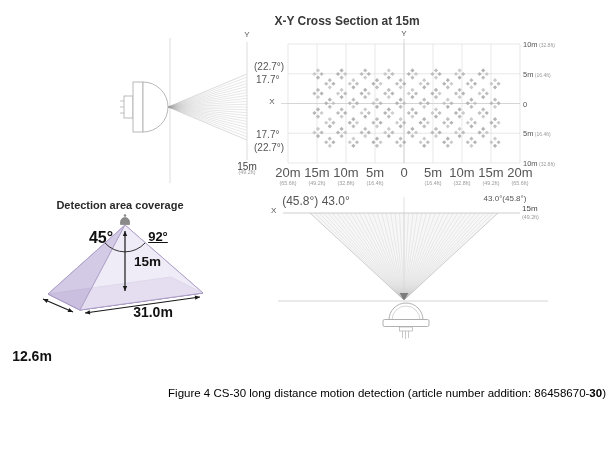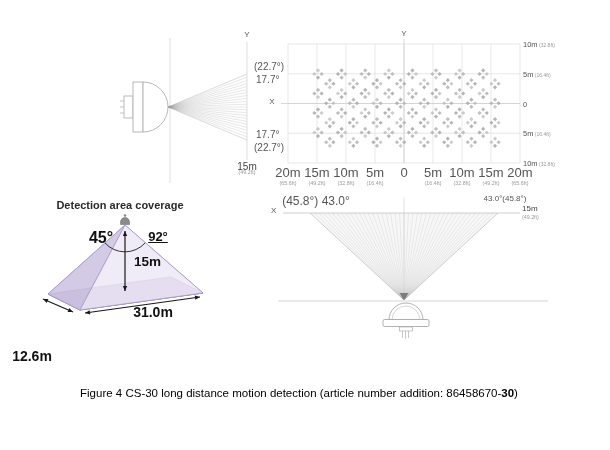--- a/index.html
+++ b/index.html
@@ -13,28 +13,29 @@
   .top-title{position:absolute;left:267px;top:14px;width:160px;text-align:center;
              font-size:12px;font-weight:600;color:#3a3a3a;}
   .tick{position:absolute;width:36px;text-align:center;}
   .tick .m{display:block;font-size:13px;color:#555;}
   .tick .ft{display:block;font-size:5.3px;color:#9a9a9a;margin-top:0px;}
   .ytick{position:absolute;white-space:nowrap;font-size:7.5px;color:#555;}
   .ytick .ft{font-size:5px;color:#9a9a9a;}
   .cov-title{position:absolute;left:30px;top:199px;width:180px;text-align:center;
              font-size:11px;font-weight:bold;color:#2a2a2a;}
   .dim{position:absolute;font-weight:bold;color:#111;white-space:nowrap;}
-  .caption{position:absolute;left:0;right:12px;top:385px;text-align:center;
+  .caption{position:absolute;left:0;right:4px;top:385px;text-align:right;
            font-size:11.5px;color:#000;line-height:16px;}
 </style>
 </head>
 <body>
 
 <div class="canvas">
 
+  <div class="top-title">X-Y Cross Section at 15m</div>
 
   <svg id="svg-side" width="200" height="160" style="left:95px;top:30px;">
     <line x1="75" y1="8" x2="75" y2="153" stroke="#d9d9d9" stroke-width="0.9"></line>
     <g id="side-rays">
         <line x1="73" y1="77" x2="152" y2="44.0" stroke="#9a9a9a" stroke-width="0.6" stroke-opacity="0.6"></line>
         <line x1="73" y1="77" x2="152" y2="47.2" stroke="#9a9a9a" stroke-width="0.6" stroke-opacity="0.4"></line>
         <line x1="73" y1="77" x2="152" y2="50.5" stroke="#9a9a9a" stroke-width="0.6" stroke-opacity="0.4"></line>
         <line x1="73" y1="77" x2="152" y2="53.6" stroke="#9a9a9a" stroke-width="0.6" stroke-opacity="0.4"></line>
         <line x1="73" y1="77" x2="152" y2="56.6" stroke="#9a9a9a" stroke-width="0.6" stroke-opacity="0.4"></line>
         <line x1="73" y1="77" x2="152" y2="59.7" stroke="#9a9a9a" stroke-width="0.6" stroke-opacity="0.4"></line>

